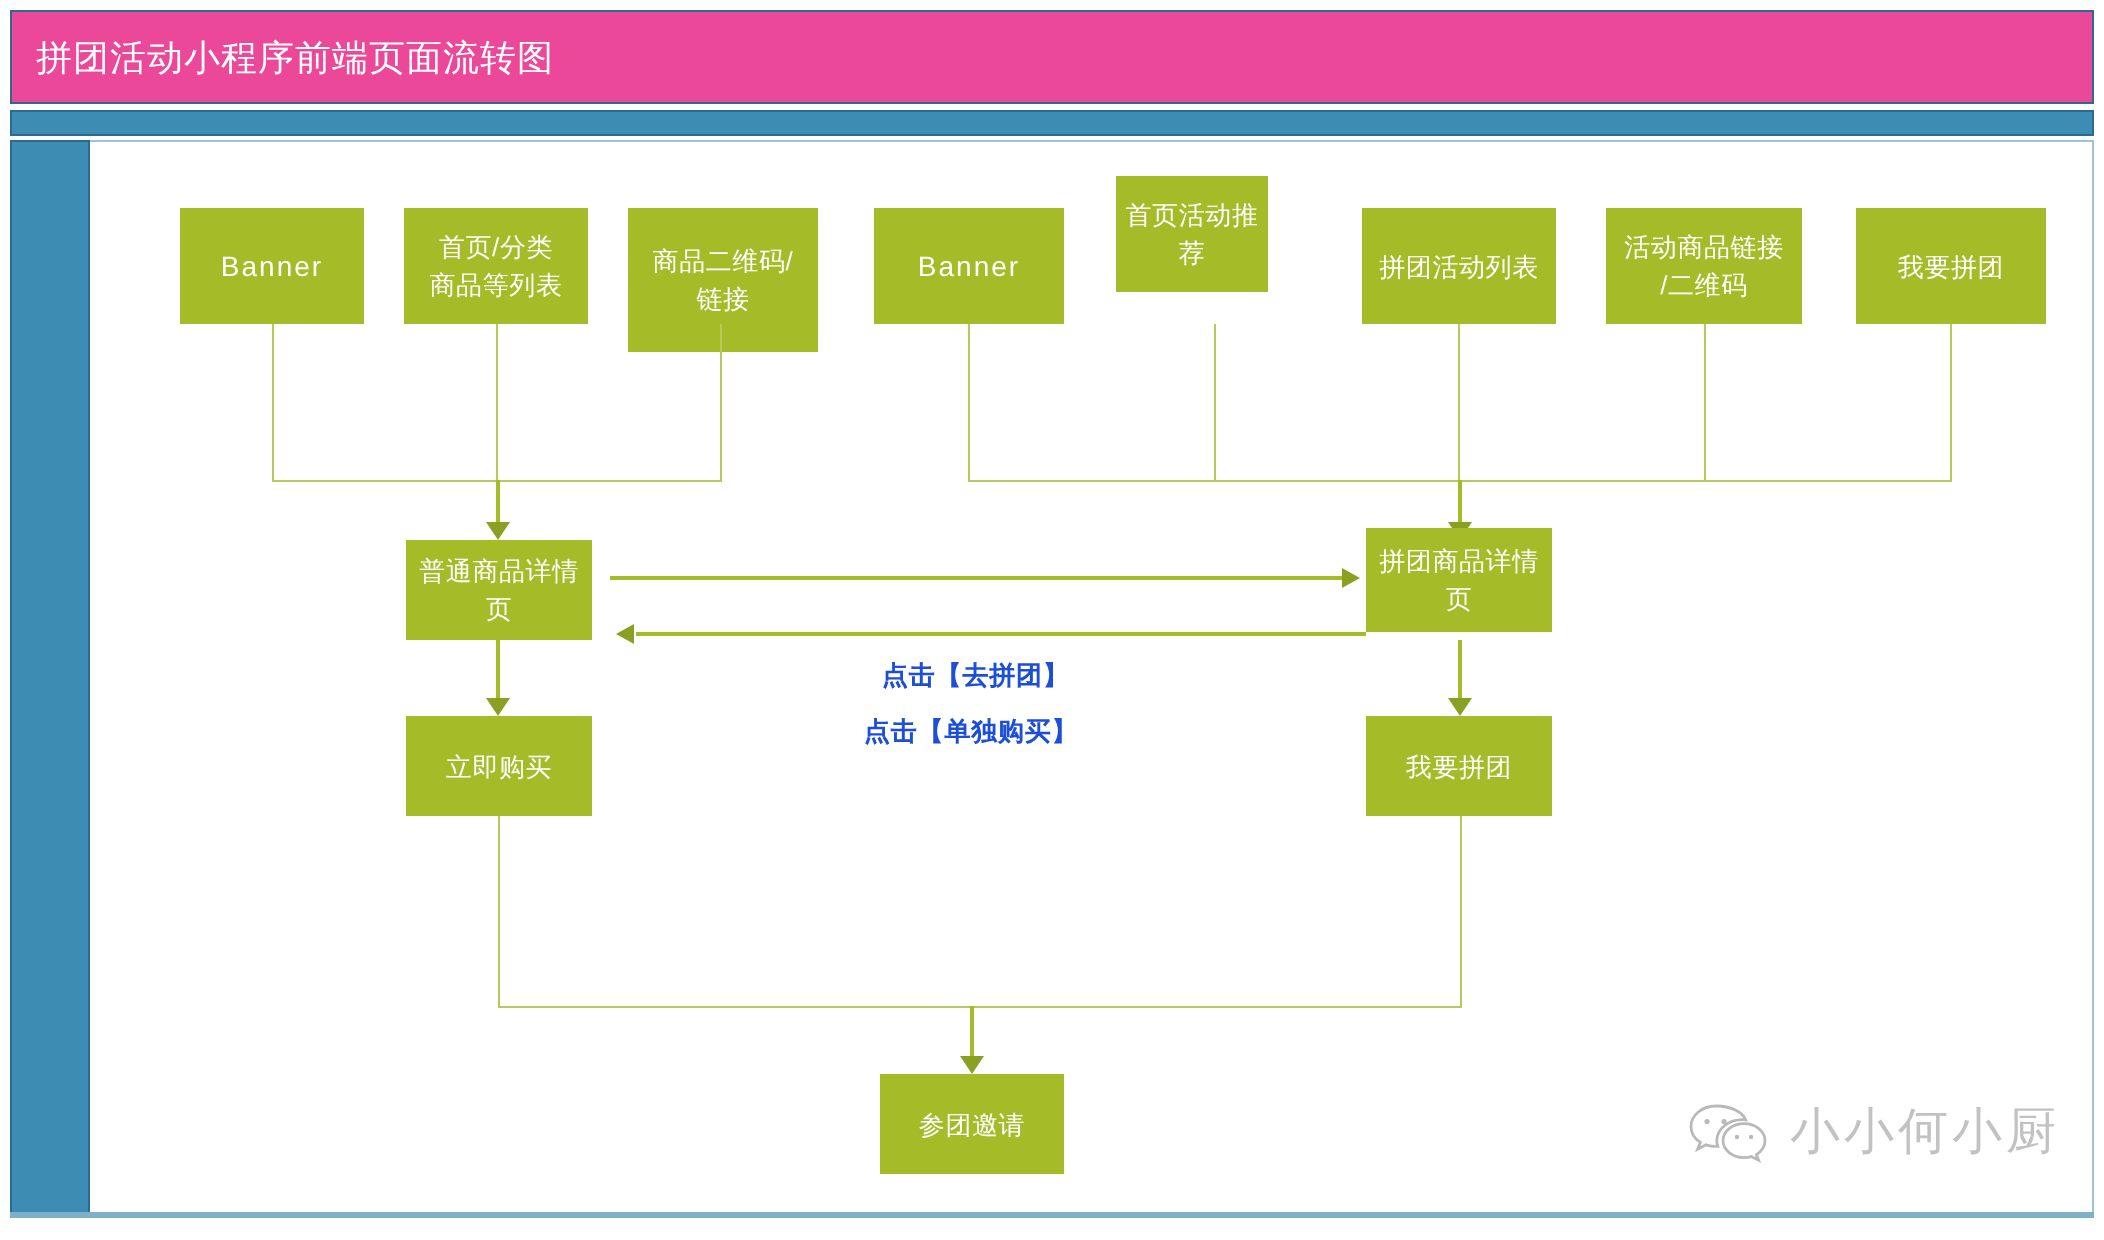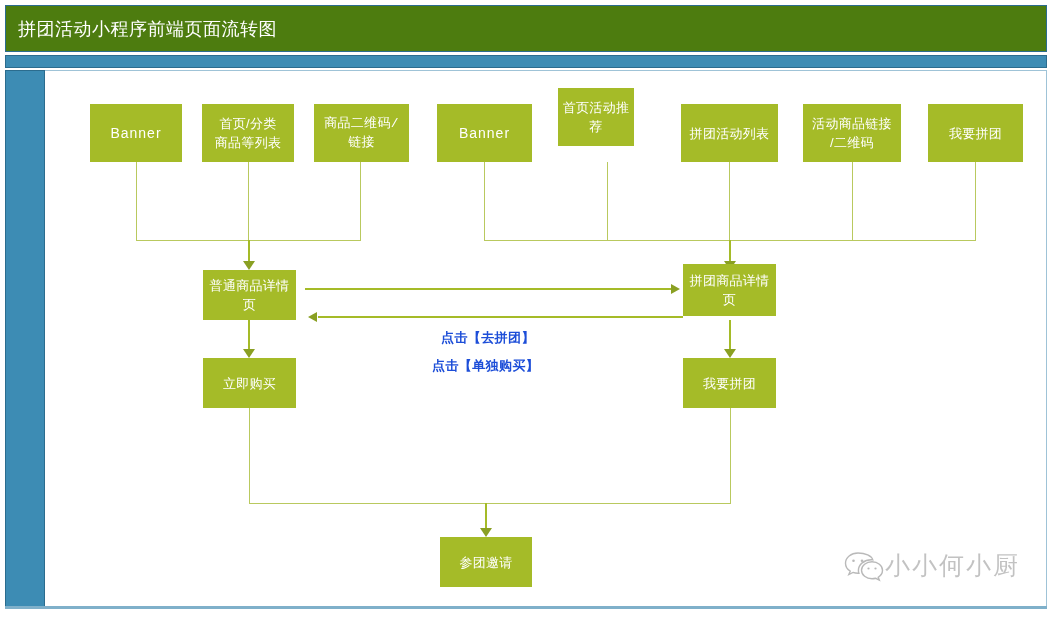--- a/index.html
+++ b/index.html
@@ -15,21 +15,21 @@
     background: #ffffff;
     overflow: hidden;
   }
   
   .title-bar {
     position: absolute;
     left: 5px;
     top: 5px;
     width: 1042px;
     height: 47px;
-    background: #4d7c0f;
+    background: #ec4899;
     border: 1px solid #2b6c8e;
     box-sizing: border-box;
   }
   .title-text {
     position: absolute;
     left: 12px;
     top: 11px;
     font-size: 18px;
     color: #ffffff;
     letter-spacing: 0.5px;
@@ -141,20 +141,21 @@
     padding: 0 4px;
     letter-spacing: 0.4px;
     margin-top: 48px;
   }
 
   
   .watermark {
     position: absolute;
     display: flex;
     align-items: center;
+    gap: 10px;
     opacity: 0.62;
   }
   .wm-text {
     font-size: 25px;
     color: #9e9e9e;
     letter-spacing: 2px;
     white-space: nowrap;
   }
   .wm-icon { width: 42px; height: 32px; display: block; }
 </style>
@@ -167,21 +168,21 @@
     <div class="title-text">拼团活动小程序前端页面流转图</div>
   </div>
   <div class="sub-bar"></div>
   <div class="side-bar"></div>
   <div class="content-pane"></div>
   <div class="bottom-edge"></div>
 
   <div class="node latin" style="left:90px;  top:104px; width:92px;  height:58px;">Banner</div>
   <div class="node" style="left:202px; top:104px; width:92px;  height:58px; white-space:pre-line;">首页/分类
 商品等列表</div>
-  <div class="node" style="left:314px; top:104px; width:95px;  height:58px; white-space:pre-line;font-family:Liberation Mono, monospace;">商品二维码/
+  <div class="node" style="left:314px; top:104px; width:95px;  height:72px; white-space:pre-line;">商品二维码/
 链接</div>
 
   <div class="ln-v thin" style="left:136px; top:162px; height:79px;"></div>
   <div class="ln-v thin" style="left:248px; top:162px; height:79px;"></div>
   <div class="ln-v thin" style="left:360px; top:162px; height:79px;"></div>
   <div class="ln-h thin" style="left:136px; top:240px; width:225px;"></div>
   <div class="ln-v" style="left:248px; top:240px; height:24px;"></div>
   <div class="arrow-down" style="left:243px; top:261px;"></div>
 
   <div class="node latin" style="left:437px; top:104px; width:95px;  height:58px;">Banner</div>

